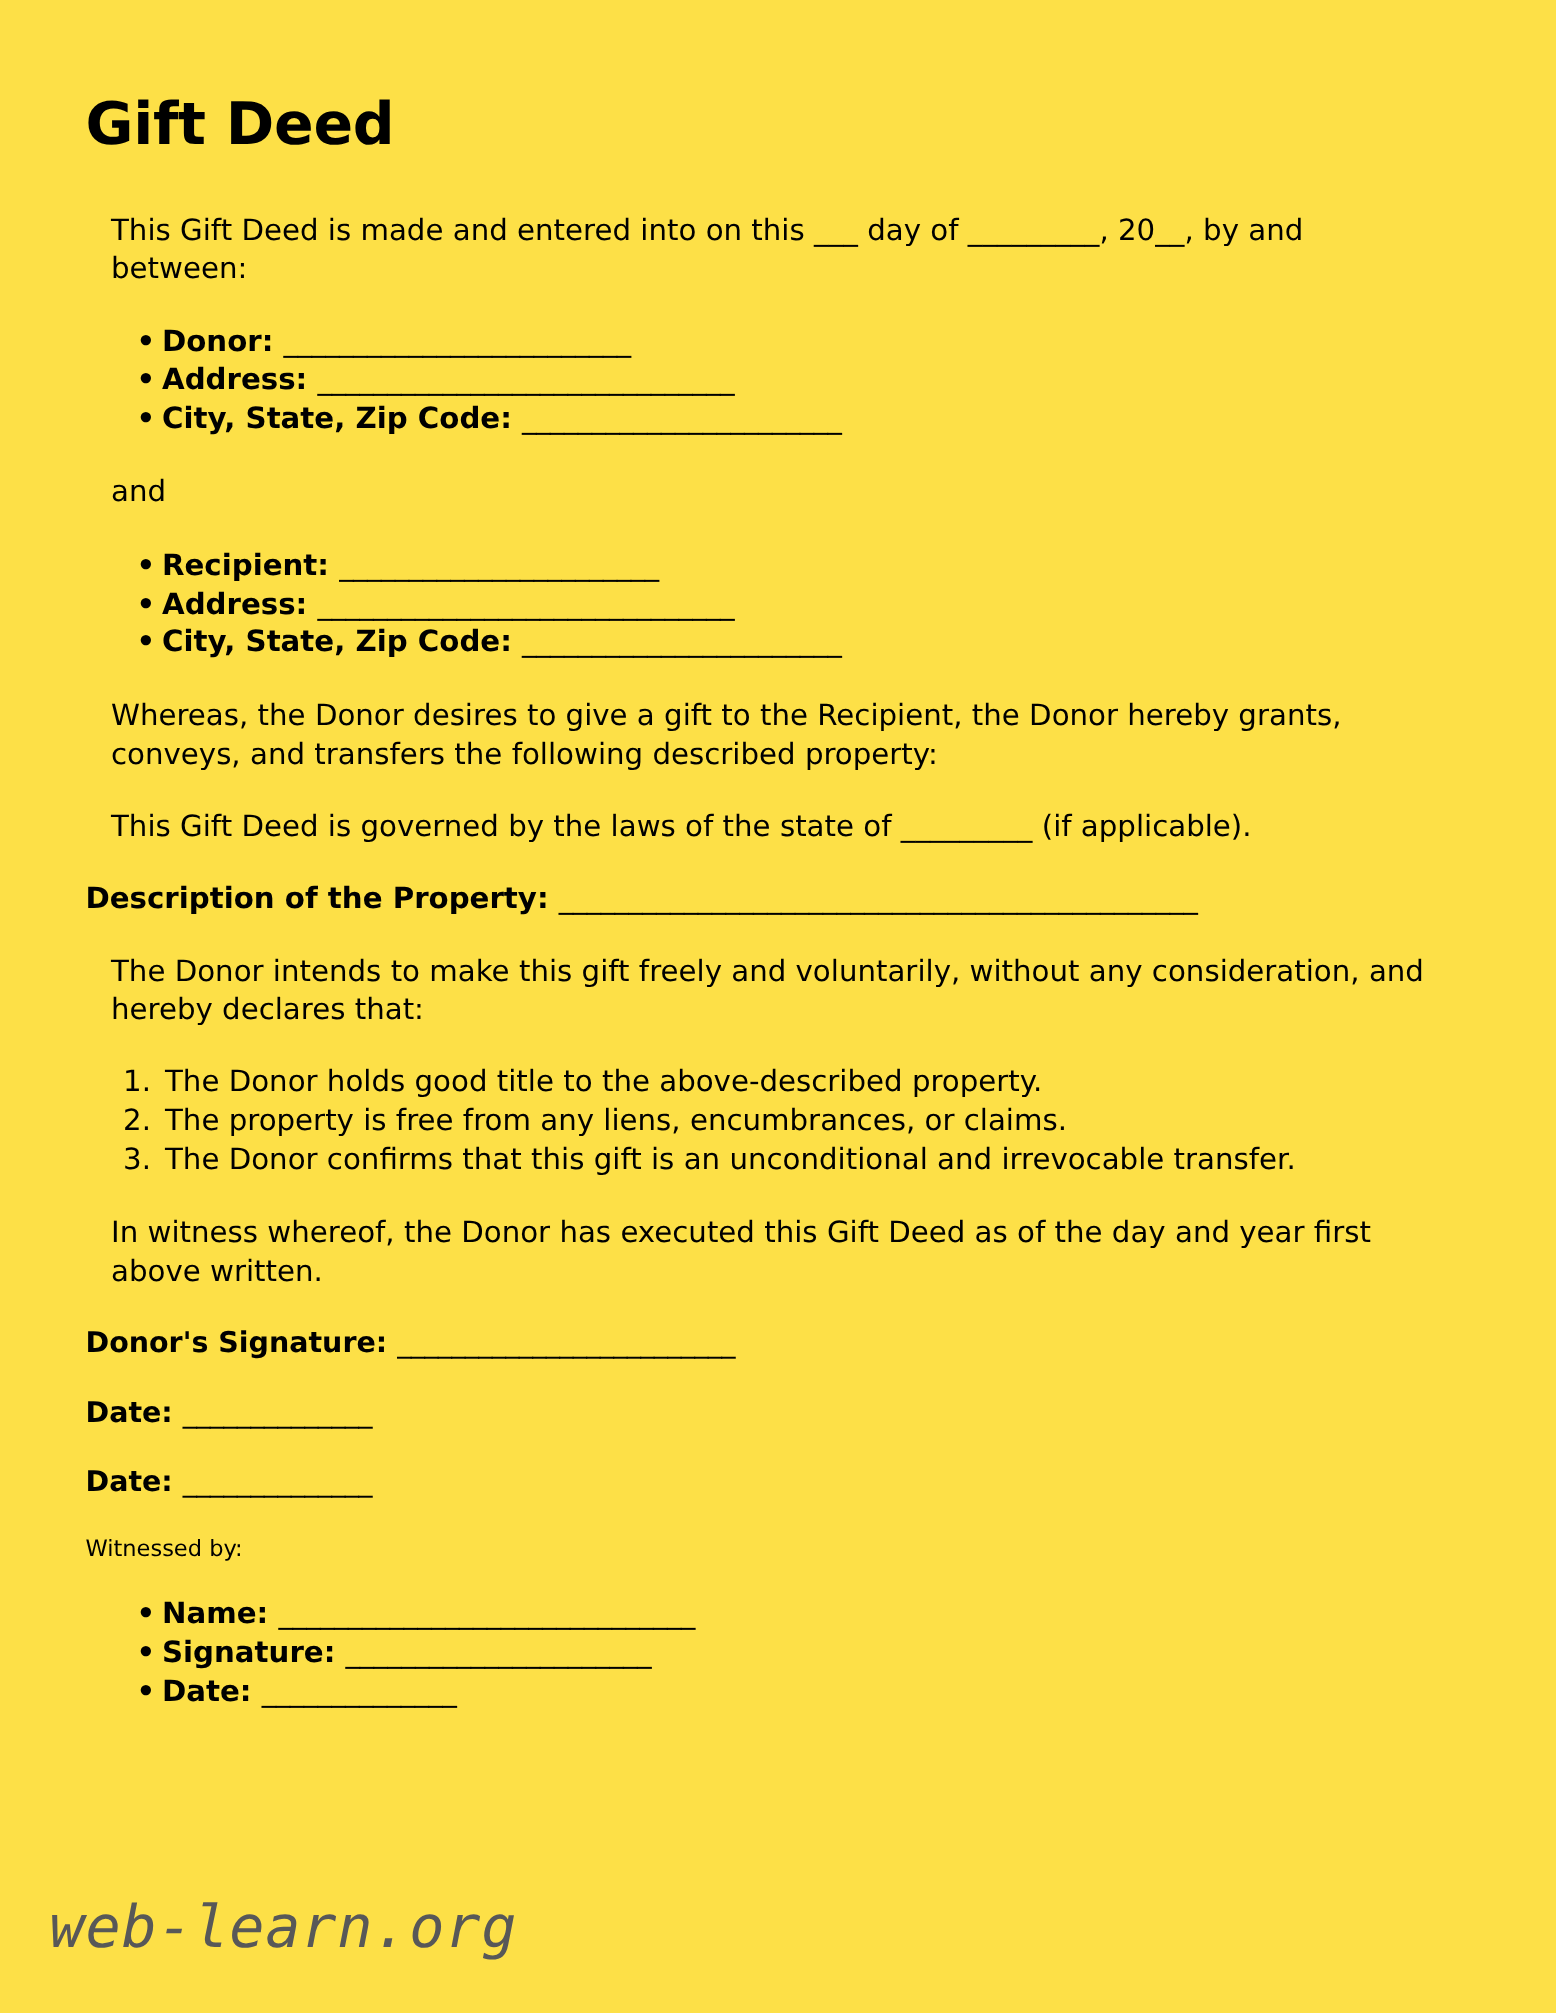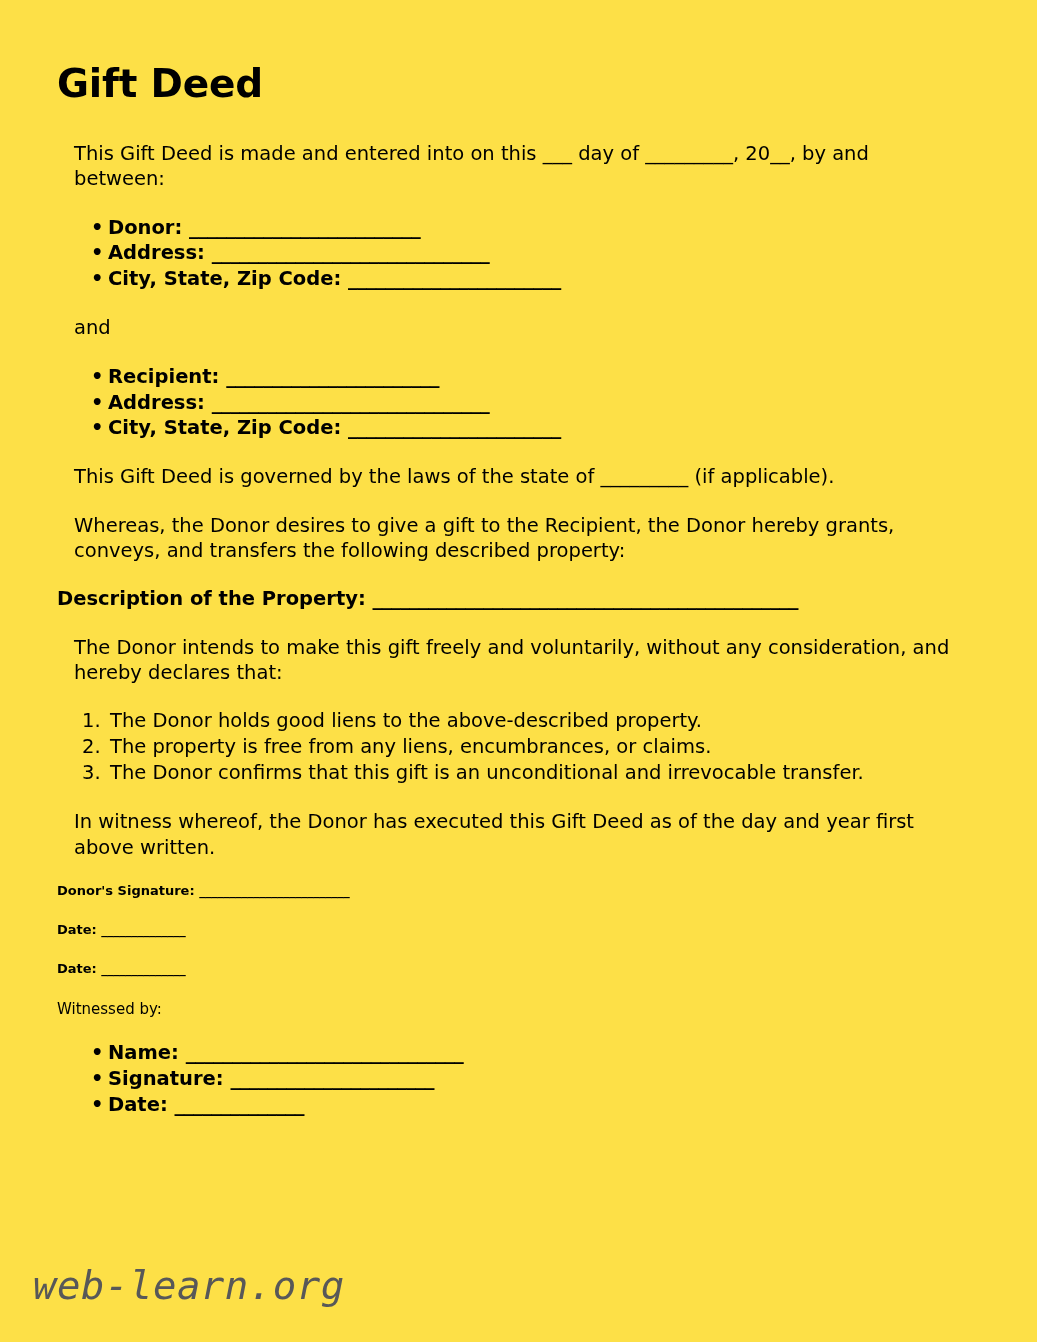--- a/index.html
+++ b/index.html
@@ -83,27 +83,27 @@
     content: counter(decl) ".";
     position: absolute;
     left: 25px;
     top: 0;
     font-size: 19.5px;
     line-height: 1.33;
     font-weight: normal;
   }
 
   .blank {
-    font-weight: bold;
+    font-weight: normal;
     letter-spacing: -0.5px;
     margin-top: 12px;
   }
 
   p.sig-line {
-    font-size: 13px;
+    font-size: 19px;
     line-height: 1.30;
     font-weight: bold;
     margin: 0 0 22px 0;
     white-space: nowrap;
   }
   p.prop-line {
     font-size: 19.5px;
     line-height: 1.30;
     font-weight: bold;
     margin: 0 0 23px 0;
@@ -146,30 +146,30 @@
     </ul>
 
     <p class="para">and</p>
 
     <ul class="bullets">
       <li><span>Recipient:</span> <span class="blank">_______________________</span></li>
       <li><span>Address:</span> <span class="blank">______________________________</span></li>
       <li><span>City, State, Zip Code:</span> <span class="blank">_______________________</span></li>
     </ul>
 
+    <p class="para">Whereas, the Donor desires to give a gift to the Recipient, the Donor hereby grants, conveys, and transfers the following described property:</p>
+
     <p class="para">This Gift Deed is governed by the laws of the state of _________ (if applicable).</p>
-
-    <p class="para">Whereas, the Donor desires to give a gift to the Recipient, the Donor hereby grants, conveys, and transfers the following described property:</p>
 
     <p class="prop-line"><span>Description of the Property:</span> <span class="blank">______________________________________________</span></p>
 
     <p class="para">The Donor intends to make this gift freely and voluntarily, without any consideration, and hereby declares that:</p>
 
     <ol class="numbers">
-      <li>The Donor holds good liens to the above-described property.</li>
+      <li>The Donor holds good title to the above-described property.</li>
       <li>The property is free from any liens, encumbrances, or claims.</li>
       <li>The Donor confirms that this gift is an unconditional and irrevocable transfer.</li>
     </ol>
 
     <p class="para">In witness whereof, the Donor has executed this Gift Deed as of the day and year first above written.</p>
 
     <p class="sig-line"><span>Donor's Signature:</span> <span class="blank">_________________________</span></p>
 
     <p class="sig-line"><span>Date:</span> <span class="blank">______________</span></p>
 

